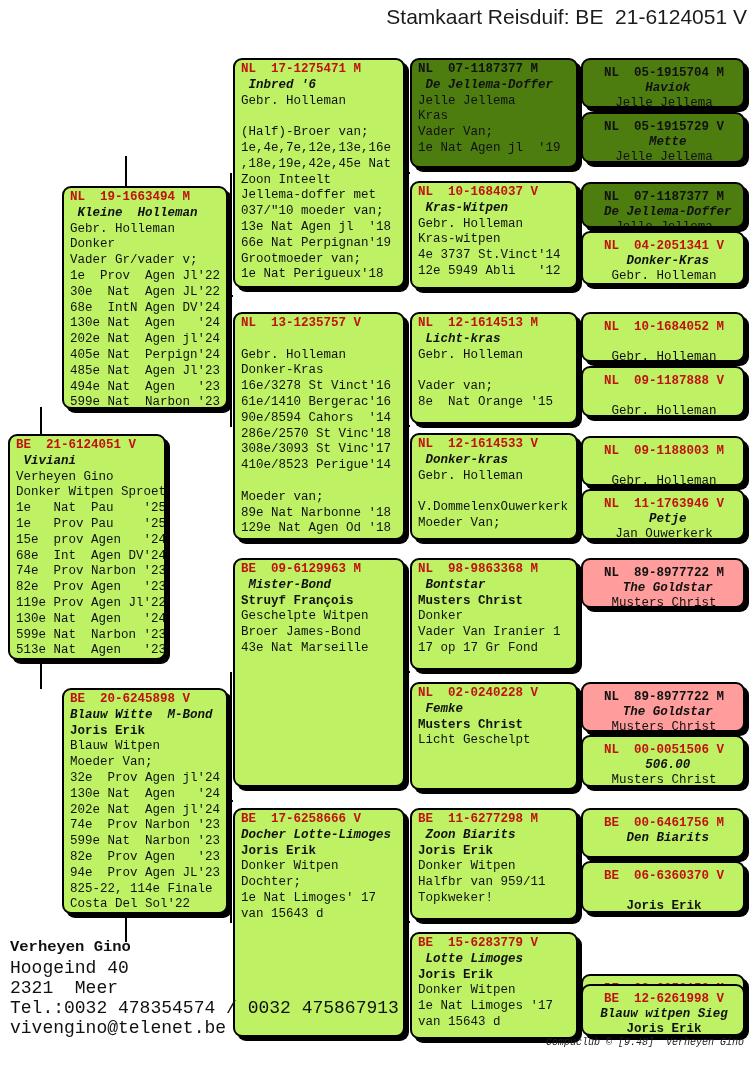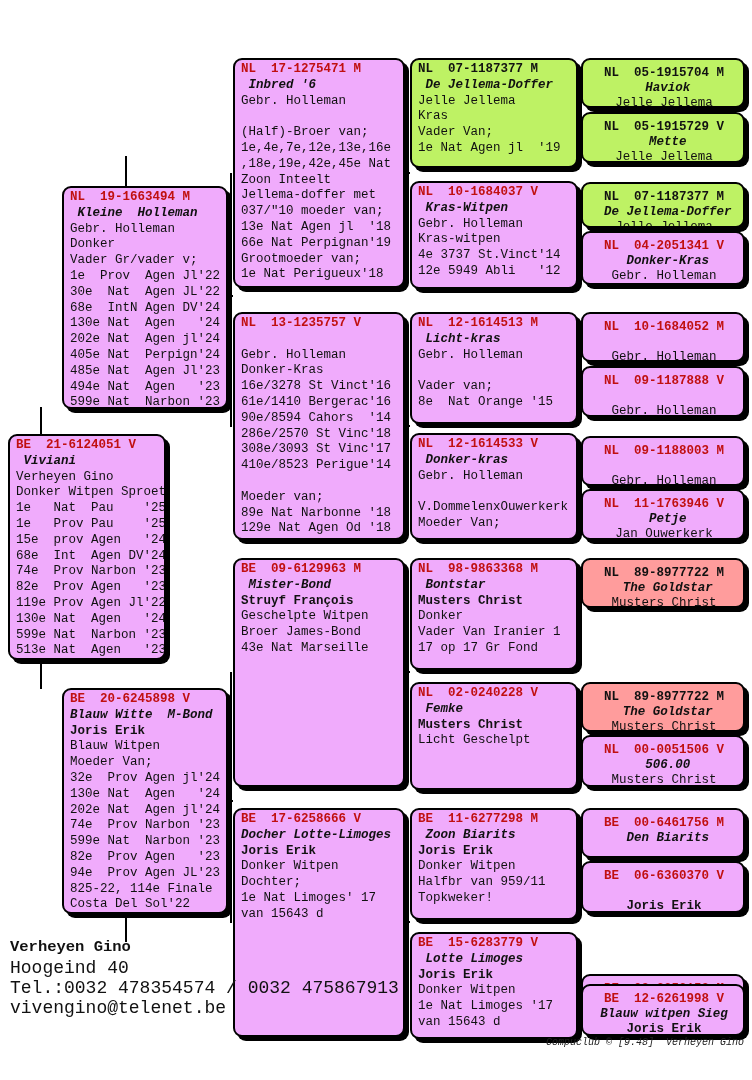--- a/index.html
+++ b/index.html
@@ -1,39 +1,40 @@
 <!DOCTYPE html>
 <html><head>
 <meta charset="utf-8">
 <style>
   html,body{margin:0;padding:0;background:#fff;}
   .sheet{position:relative;width:752px;height:1080px;background:#ffffff;overflow:hidden;
          font-family:"Liberation Mono","DejaVu Sans Mono",monospace;color:#111;}
   .page-title{position:absolute;top:5px;right:5px;font-family:"Liberation Sans","DejaVu Sans",sans-serif;
          font-size:21px;color:#1c1c1c;white-space:pre;}
-  .pbox{position:absolute;box-sizing:border-box;background:#f0abfc;border:2px solid #000;border-radius:9px;
+  .pbox{position:absolute;box-sizing:border-box;background:#bef264;border:2px solid #000;border-radius:9px;
         box-shadow:4px 4px 0 #000;padding:2px 4px 0 6px;font-size:12.5px;line-height:15.8px;overflow:hidden;}
-  .pbox.yellow{background:#bef264;}
+  .pbox.yellow{background:#4d7c0f;}
   .pbox.pink{background:#ff9c9c;}
   .pbox.g5{line-height:15px;padding-top:6px;text-align:center;}
   .bhead{font-weight:bold;color:#c01010;white-space:pre;}
   .pbox.yellow .bhead,.pbox.pink .bhead{color:#111;}
   .bname{font-style:italic;font-weight:bold;white-space:pre;}
   .bline{white-space:pre;}
   .bline.bold{font-weight:bold;}
   .cline{position:absolute;background:#000;}
   .owner-block{position:absolute;left:10px;top:936px;}
   .owner-name{font-weight:bold;font-size:15.5px;line-height:22px;white-space:pre;}
   .owner-line{font-size:18px;line-height:20px;white-space:pre;}
   .footer-note{position:absolute;right:8px;top:1037px;font-size:10px;font-style:italic;white-space:pre;color:#222;}
 </style>
 </head>
 <body>
 
 <div class="sheet">
+  <div class="page-title">Stamkaart Reisduif: BE  21-6124051 V</div>
 
   <div class="pbox white" style="left: 8px; top: 434px; width: 158px; height: 226px;">
       <div class="bhead">BE  21-6124051 V</div>
       <div class="bname"> Viviani</div>
       <div class="bline">Verheyen Gino</div>
       <div class="bline">Donker Witpen Sproet</div>
       <div class="bline">1e   Nat  Pau    '25</div>
       <div class="bline">1e   Prov Pau    '25</div>
       <div class="bline">15e  prov Agen   '24</div>
       <div class="bline">68e  Int  Agen DV'24</div>
@@ -285,18 +286,19 @@
       <div class="cline" style="left: 579px; top: 461px; width: 2px; height: 54px;"></div>
       <div class="cline" style="left: 579px; top: 583px; width: 2px; height: 55px;"></div>
       <div class="cline" style="left: 579px; top: 707px; width: 2px; height: 55px;"></div>
       <div class="cline" style="left: 579px; top: 833px; width: 2px; height: 54px;"></div>
       <div class="cline" style="left: 579px; top: 956px; width: 2px; height: 55px;"></div>
     </div>
 
   <div class="owner-block">
     <div class="owner-name">Verheyen Gino</div>
     <div class="owner-line">Hoogeind 40</div>
+    <div class="owner-line">2321  Meer</div>
     <div class="owner-line">Tel.:0032 478354574 / 0032 475867913</div>
     <div class="owner-line">vivengino@telenet.be</div>
   </div>
 
   <div class="footer-note">Compuclub © [9.48]  Verheyen Gino</div>
 </div>
 
 </body></html>

